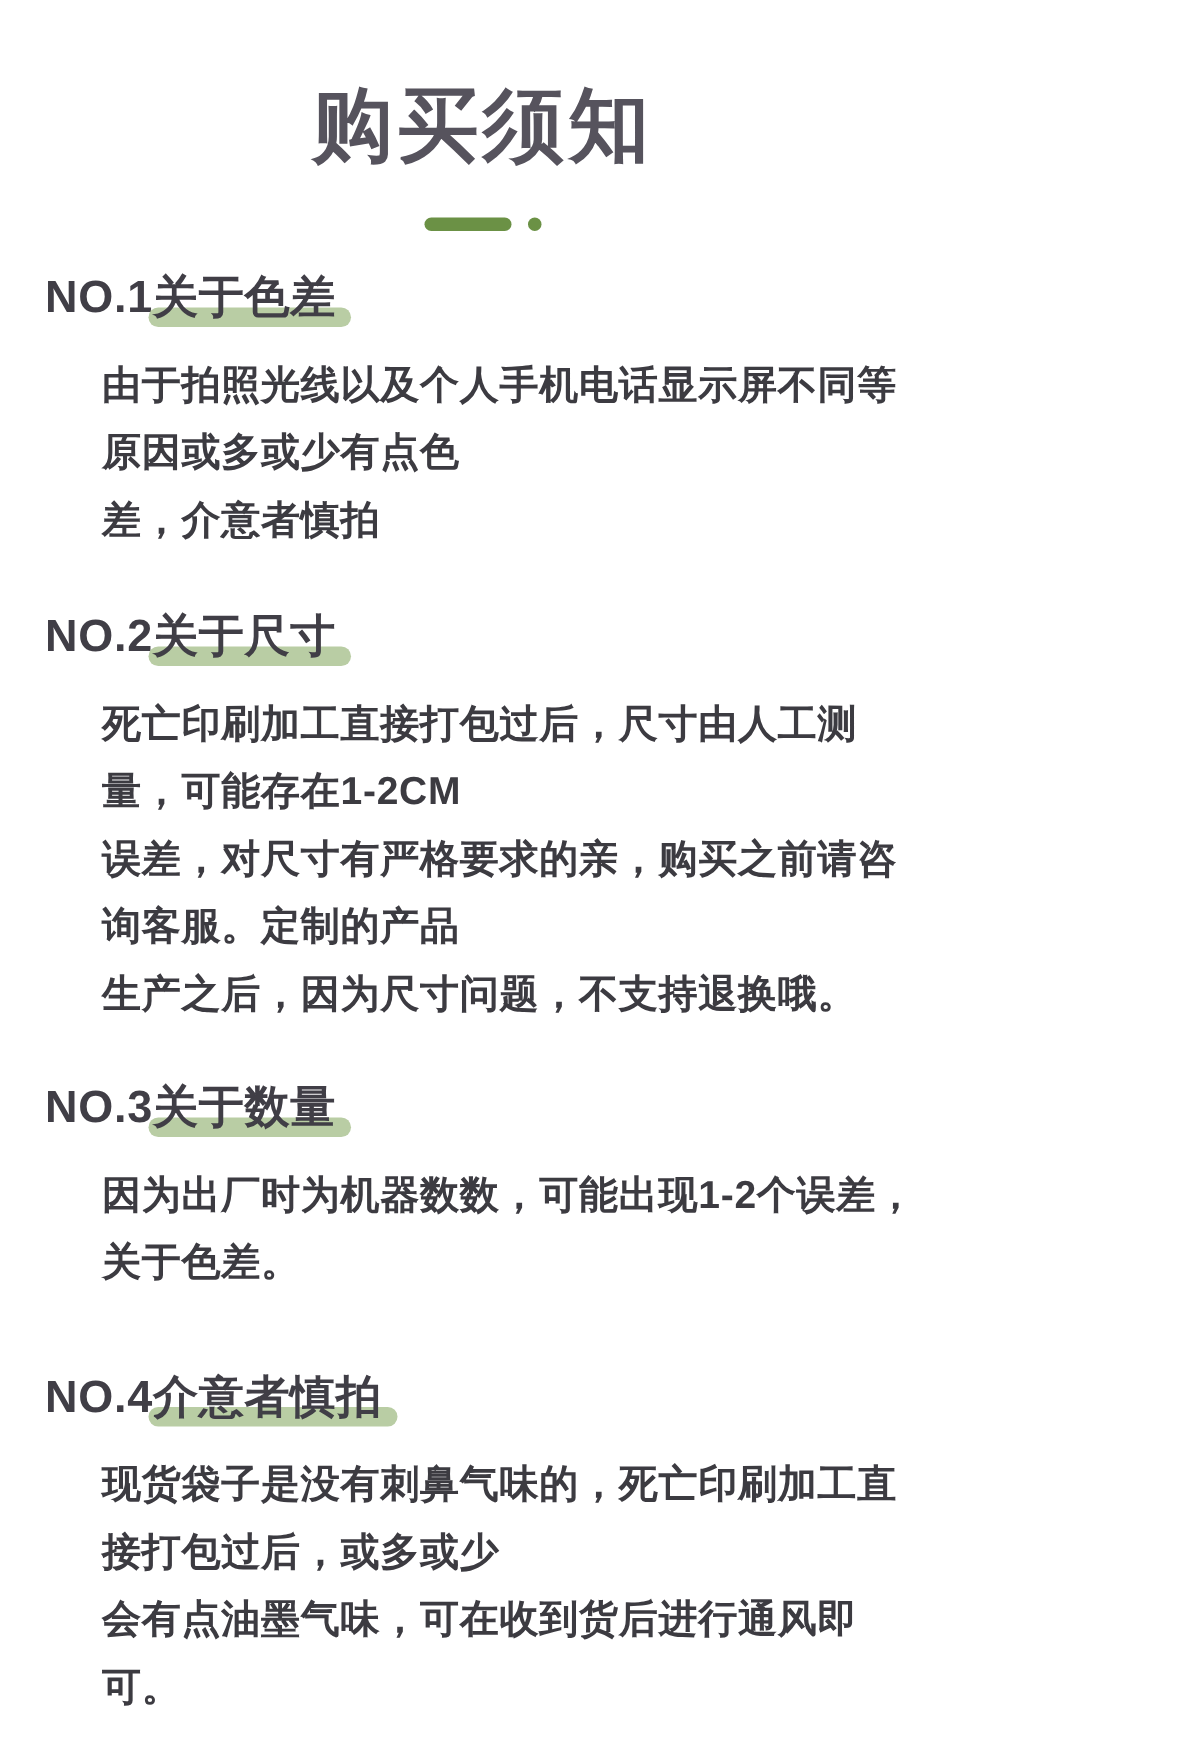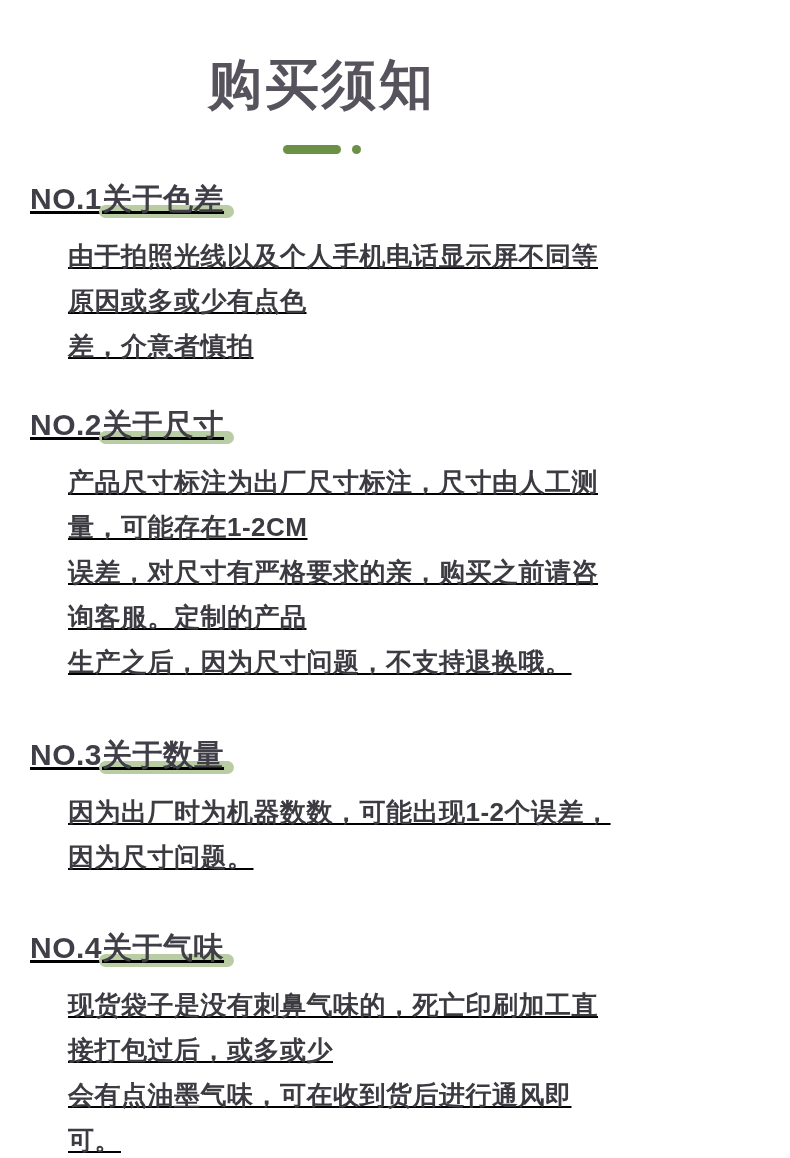--- a/index.html
+++ b/index.html
@@ -44,25 +44,25 @@
     height: 9px;
     border-radius: 5px;
     background: var(--accent);
   }
   .divider-dot {
     width: 9px;
     height: 9px;
     border-radius: 50%;
     background: var(--accent);
   }
-  .section { margin-top: 46px; text-decoration: underline; }
+  .section { margin-top: 46px; }
   .section:nth-of-type(1) { margin-top: 50px; }
   .section:nth-of-type(2) { margin-top: 27px; }
   .section:nth-of-type(3) { margin-top: 38px; }
-  .section:nth-of-type(4) { margin-top: 52px; }
+  .section:nth-of-type(4) { margin-top: 36px; }
   .section:nth-of-type(5) { margin-top: 50px; }
   .section-heading {
     margin: 0;
     font-size: 30px;
     line-height: 36px;
     font-weight: 700;
     color: var(--heading-color);
     letter-spacing: 0.5px;
   }
   .heading-highlight {
@@ -104,32 +104,32 @@
   </div>
 
   <div class="section">
     <h2 class="section-heading"><span>NO.1</span><span class="heading-highlight">关于色差</span></h2>
     <p class="section-body">由于拍照光线以及个人手机电话显示屏不同等原因或多或少有点色
 差，介意者慎拍</p>
   </div>
 
   <div class="section">
     <h2 class="section-heading"><span>NO.2</span><span class="heading-highlight">关于尺寸</span></h2>
-    <p class="section-body">产品尺寸标注为出厂尺寸标注，尺寸由人工测量，可能存在1-2CM
+    <p class="section-body">死亡印刷加工直接打包过后，尺寸由人工测量，可能存在1-2CM
 误差，对尺寸有严格要求的亲，购买之前请咨询客服。定制的产品
 生产之后，因为尺寸问题，不支持退换哦。</p>
   </div>
 
   <div class="section">
     <h2 class="section-heading"><span>NO.3</span><span class="heading-highlight">关于数量</span></h2>
-    <p class="section-body">因为出厂时为机器数数，可能出现1-2个误差，因为尺寸问题。</p>
+    <p class="section-body">因为出厂时为机器数数，可能出现1-2个误差，关于色差。</p>
   </div>
 
   <div class="section">
-    <h2 class="section-heading"><span>NO.4</span><span class="heading-highlight">关于气味</span></h2>
+    <h2 class="section-heading"><span>NO.4</span><span class="heading-highlight">介意者慎拍</span></h2>
     <p class="section-body">现货袋子是没有刺鼻气味的，死亡印刷加工直接打包过后，或多或少
 会有点油墨气味，可在收到货后进行通风即可。</p>
   </div>
 
   <div class="section">
     <p class="section-body">现货加印工期一般为确认图稿后7天左右出货，大货工期为15-20天
 左右，请务必确认设计稿（包括文字/LOGO/颜色/尺寸/数量）。
 若在确认后生产发现错误，本公司概不负责。</p>
   </div>
 

